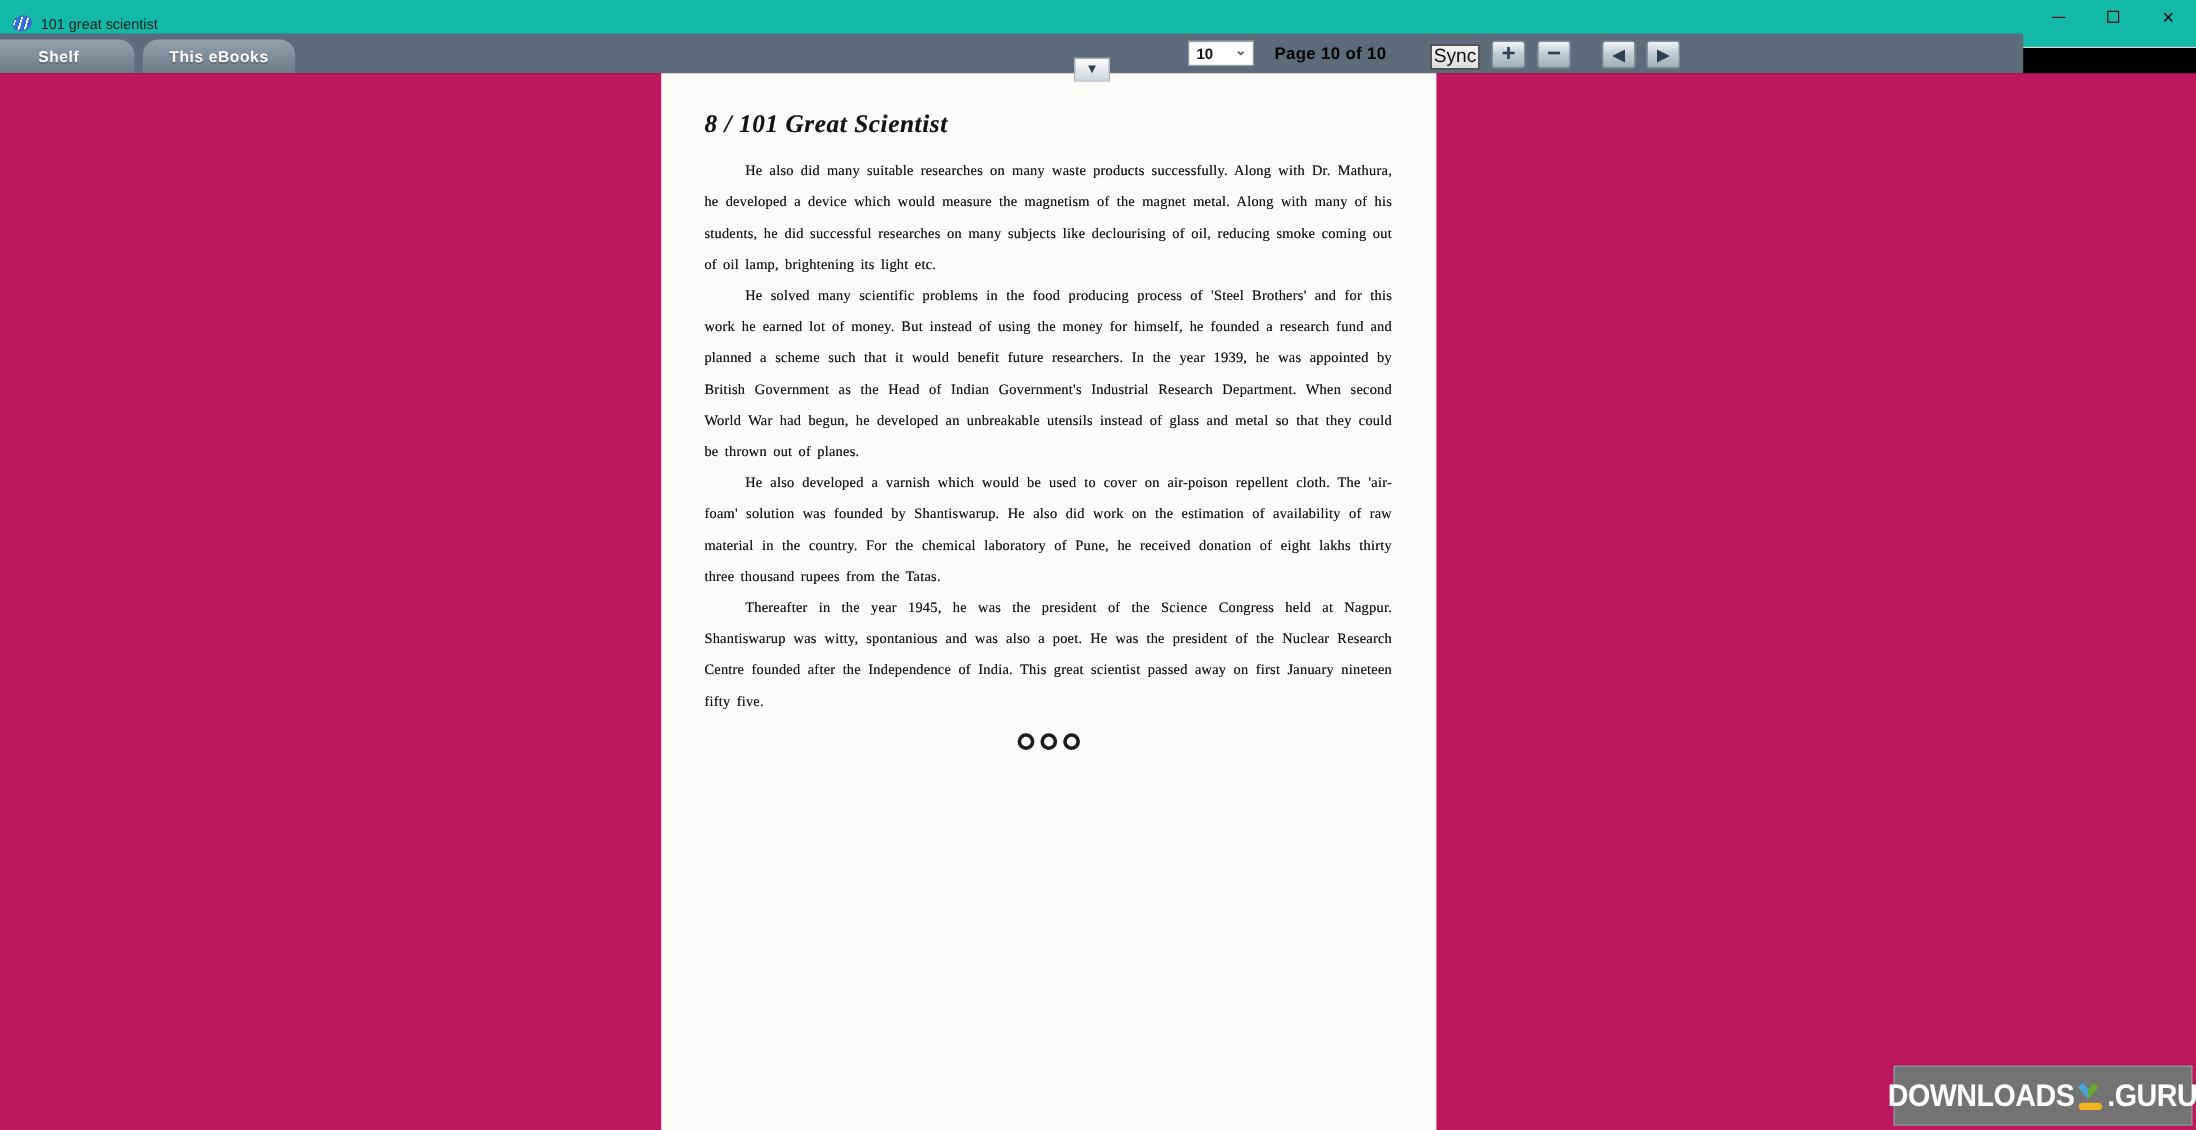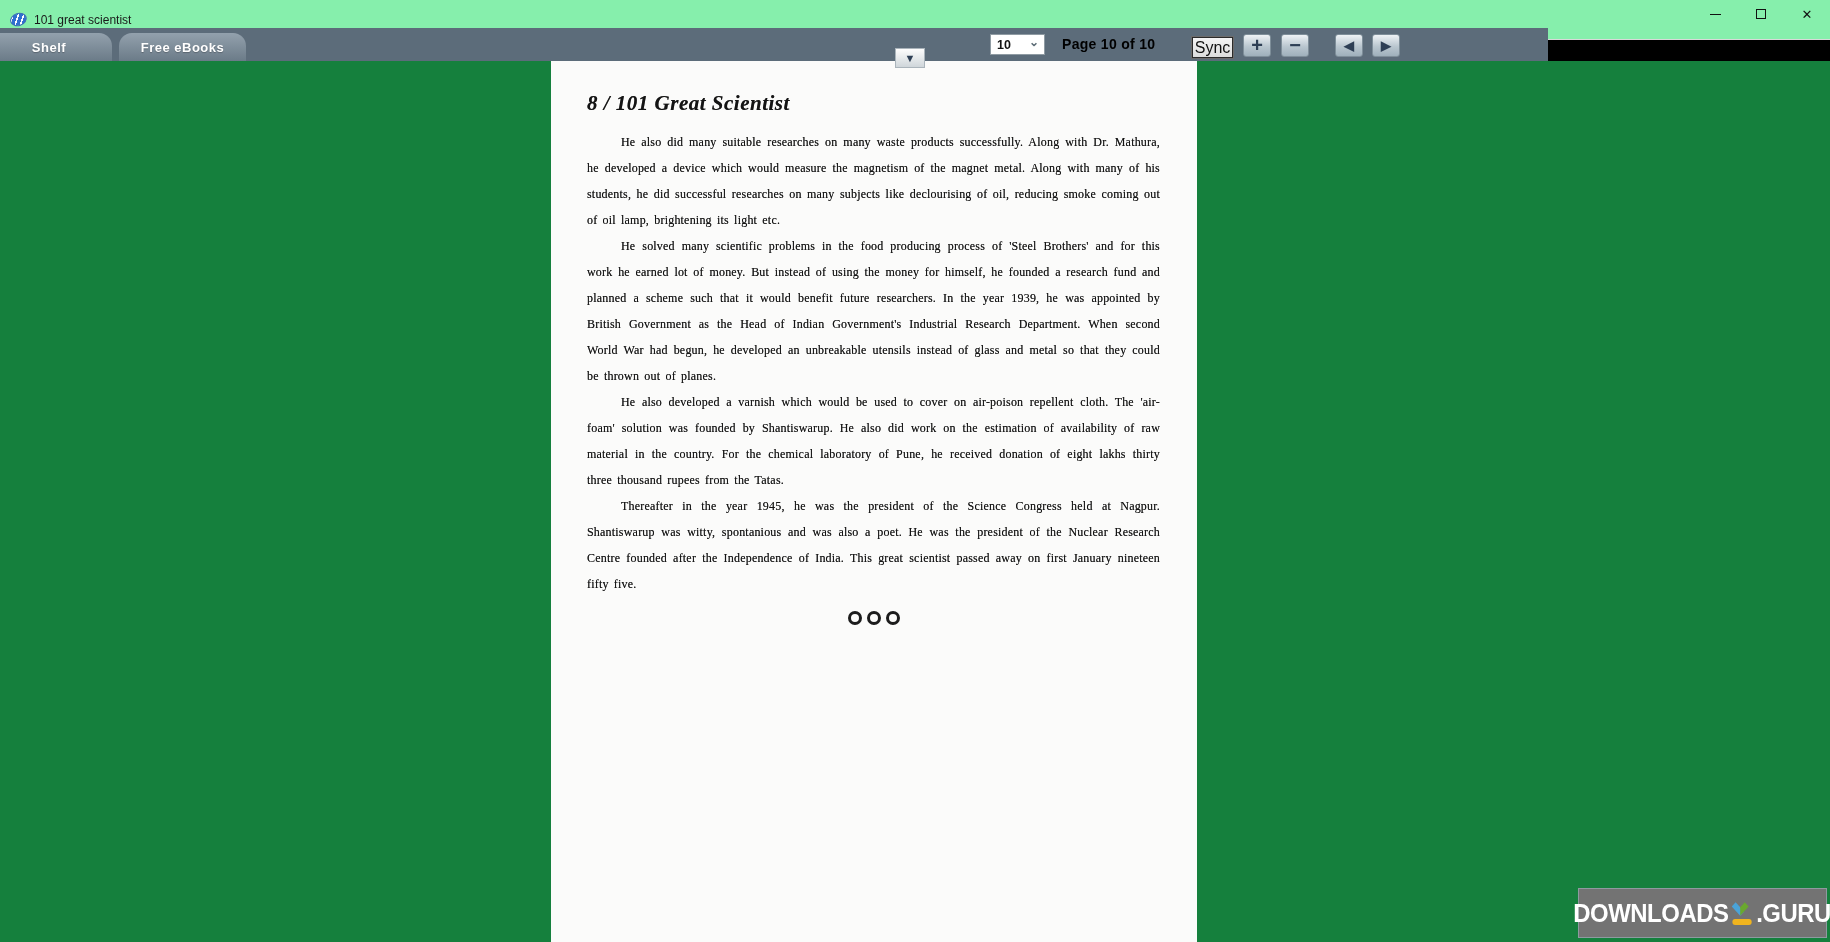--- a/index.html
+++ b/index.html
@@ -2,39 +2,39 @@
 <html><head>
 <meta charset="utf-8">
 <style>
   * { margin:0; padding:0; box-sizing:border-box; }
   html,body { width:1830px; height:942px; overflow:hidden; background:#000; }
   body { font-family:"Liberation Sans", sans-serif; position:relative; }
 
   
   .titlebar {
     position:absolute; left:0; top:0; width:1830px; height:40px;
-    background:#86efac; border-bottom:1px solid #d9d9d9;
+    background:#14b8a6; border-bottom:1px solid #d9d9d9;
     display:flex; align-items:center;
   }
   .app-icon {
     width:17px; height:13px; margin-left:10px; margin-right:7px;
     border-radius:50%;
     background:repeating-linear-gradient(125deg,#2f6fd0 0 2px,#ffffff 2px 3.5px,#2f6fd0 3.5px 5px);
     border:1px solid #3a6db8; transform:rotate(-18deg);
   }
   .win-title { font-size:12px; color:#1a1a1a; }
   .win-controls { position:absolute; right:0; top:0; height:28px; display:flex; }
   .win-btn { width:46px; height:28px; display:flex; align-items:center; justify-content:center; color:#111; }
   .glyph-min { width:11px; height:1px; background:#111; }
   .glyph-max { width:10px; height:10px; border:1px solid #111; }
   .glyph-close { font-size:13px; line-height:1; }
 
   
   .toolbar {
-    position:absolute; left:0; top:28px; width:1548px; height:33px;
+    position:absolute; left:0; top:28px; width:1686px; height:33px;
     background:linear-gradient(#64747f,#57United67a 60%,#556573);
     background:#5c6c7a;
   }
   .tab {
     position:absolute; top:5px; height:28px;
     background:linear-gradient(#93a1ad,#72828f 55%,#68788527);
     background:linear-gradient(#93a1ad,#6b7b88);
     border-radius:13px 13px 0 0;
     color:#ffffff; font-weight:bold; font-size:13px; letter-spacing:0.5px;
     display:flex; align-items:center; justify-content:center;
@@ -78,21 +78,21 @@
     border:1px solid #7e8e99; border-radius:3px;
     color:#2e3f55; font-weight:bold;
     display:flex; align-items:center; justify-content:center;
   }
   .btn-plus  { left:1243px; font-size:20px; }
   .btn-minus { left:1281px; font-size:20px; }
   .btn-prev  { left:1335px; font-size:13px; }
   .btn-next  { left:1372px; font-size:13px; }
 
   
-  .stage { position:absolute; left:0; top:61px; width:1830px; height:881px; background:#15803d; }
+  .stage { position:absolute; left:0; top:61px; width:1830px; height:881px; background:#be185d; }
 
   .book-page {
     position:absolute; left:551px; top:0; width:646px; height:881px;
     background:#fbfbfa; overflow:hidden;
     padding:30px 37px 0 36px;
     font-family:"Liberation Serif", serif; color:#141414;
   }
   .page-header {
     font-style:italic; font-weight:bold; font-size:21px;
     letter-spacing:0.5px; margin-bottom:13px;
@@ -146,21 +146,21 @@
       <span class="glyph-max"></span>
     </div>
     <div class="win-btn">
       <span class="glyph-close">✕</span>
     </div>
   </div>
 </div>
 
 <div class="toolbar">
   <div class="tab tab-shelf">Shelf</div>
-  <div class="tab tab-free">Free eBooks</div>
+  <div class="tab tab-free">This eBooks</div>
 
   <div class="page-select">
     <span class="val">10</span>
     <span class="chev">⌄</span>
   </div>
 
   <div class="page-status">Page 10 of 10</div>
 
   <div class="sync-btn">Sync</div>
 

